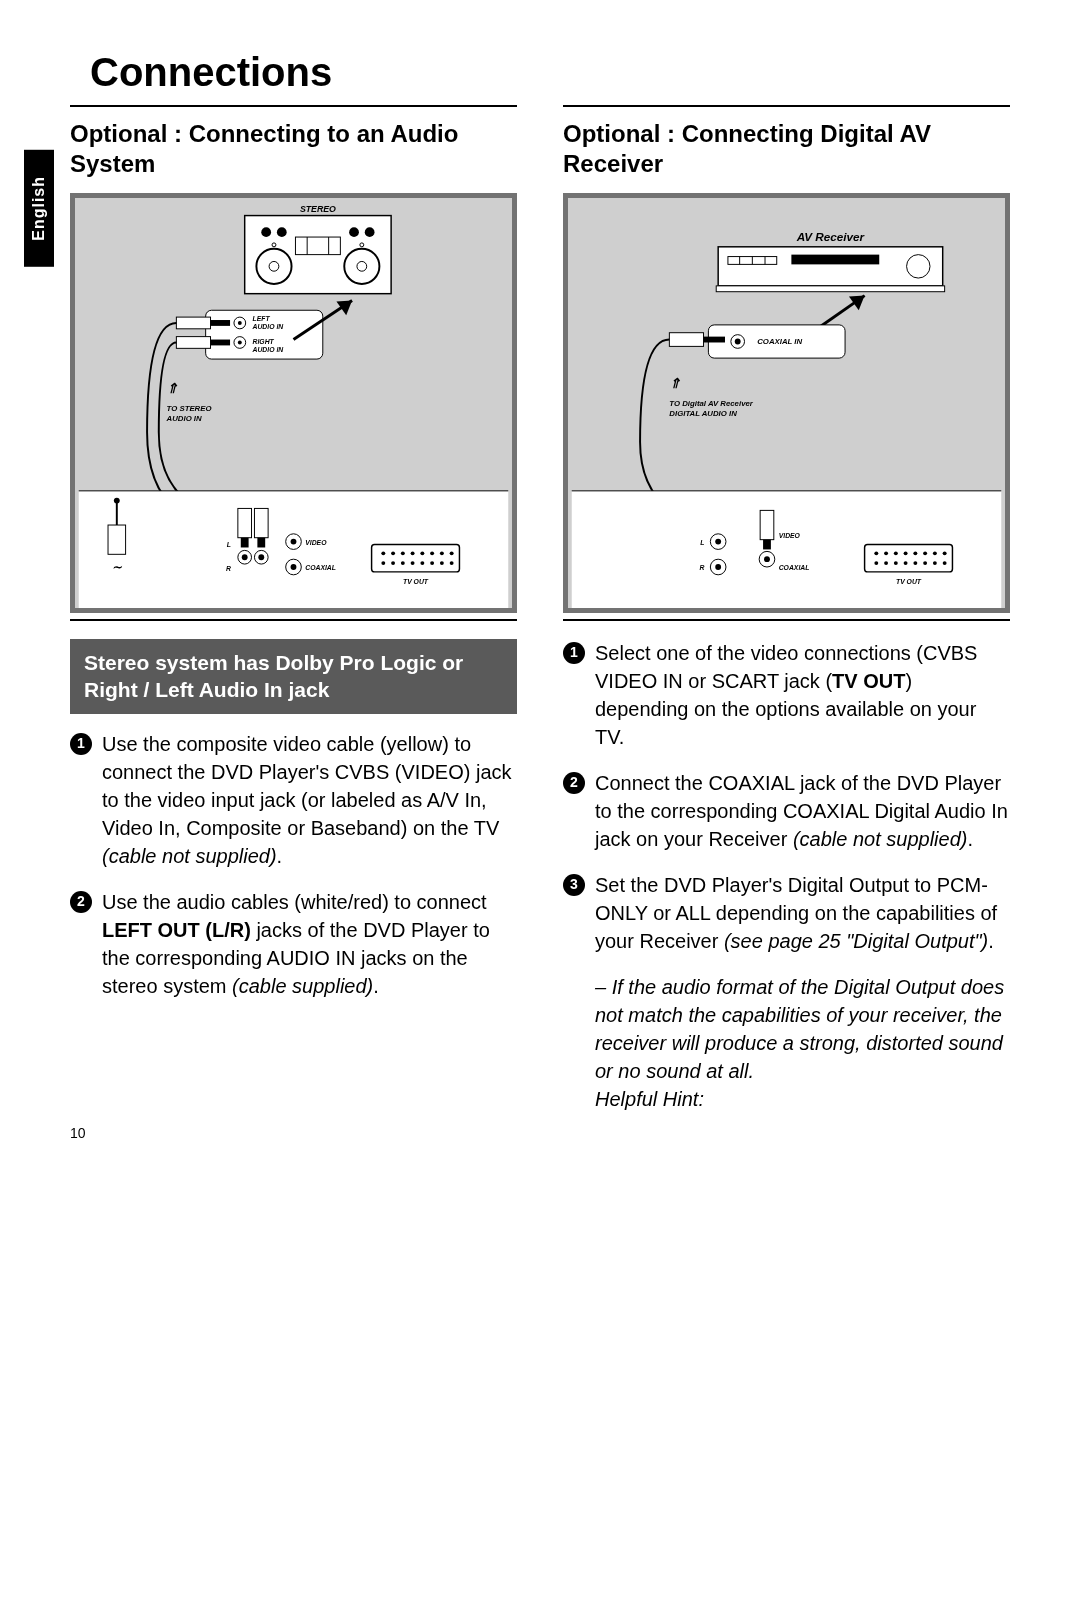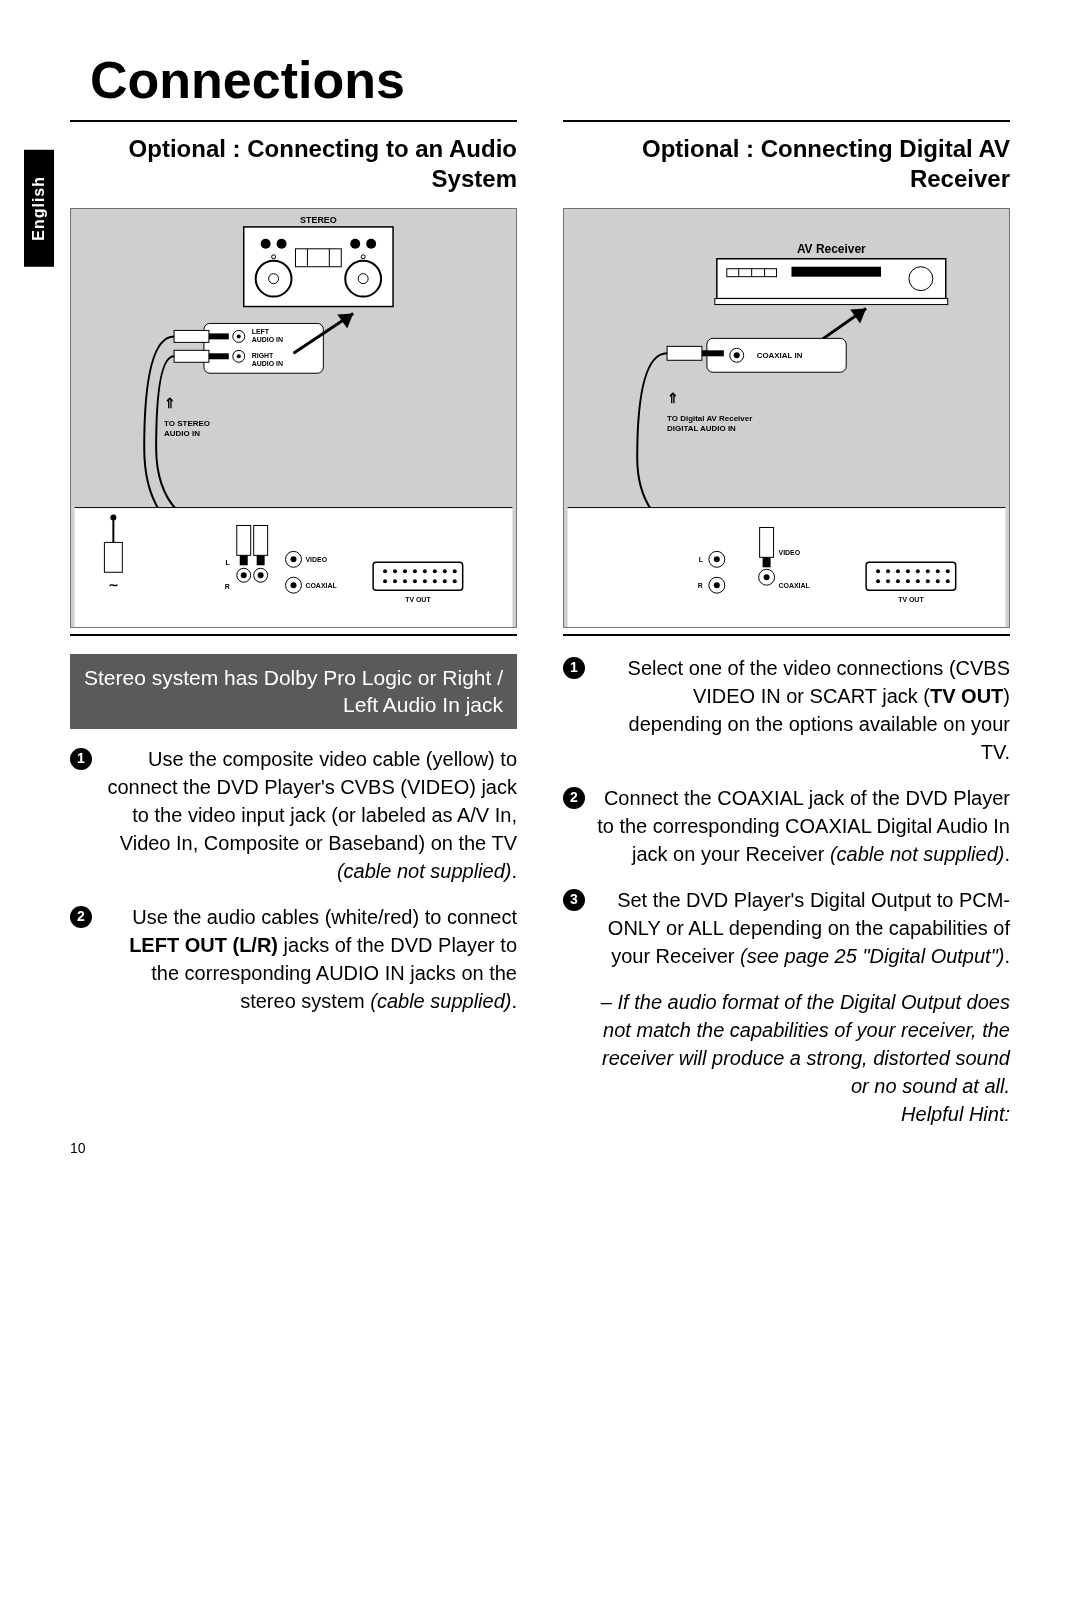--- a/index.html
+++ b/index.html
@@ -1,27 +1,27 @@
 <!DOCTYPE html>
 <html><head>
 <meta charset="utf-8">
 <style>
   * { box-sizing: border-box; margin: 0; padding: 0; }
   body { font-family: Arial, Helvetica, sans-serif; background: #fff; width: 1080px; height: 1618px; position: relative; color: #000; }
   .page { padding: 50px 70px 40px 70px; position: relative; }
   .lang-tab { position: absolute; left: 24px; top: 150px; background: #000; color: #fff; font-size: 16px; font-weight: bold; padding: 26px 6px; writing-mode: vertical-rl; text-orientation: mixed; transform: rotate(180deg); letter-spacing: 1px; }
-  h1.title { font-size: 52px; font-weight: bold; margin-bottom: 10px; margin-left: 20px; }
-  .cols { display: flex; gap: 46px; text-align: right; }
+  h1.title { font-size: 40px; font-weight: bold; margin-bottom: 10px; margin-left: 20px; }
+  .cols { display: flex; gap: 46px; }
   .col { flex: 1; }
   .hr-top { border: none; border-top: 2px solid #000; margin: 0 0 12px 0; }
   h2.section { font-size: 24px; font-weight: bold; line-height: 1.25; margin-bottom: 14px; }
-  .diagram { background: #cfcfcf; width: 100%; height: 420px; position: relative; border: 1px solid #737373; overflow: hidden; }
+  .diagram { background: #cfcfcf; width: 100%; height: 420px; position: relative; border: 5px solid #737373; overflow: hidden; font-style: italic; }
   .diagram svg { width: 100%; height: 100%; }
   .hr-bot { border: none; border-top: 2px solid #000; margin: 6px 0 18px 0; }
-  .subhead { background: #5a5a5a; color: #fff; font-weight: normal; font-size: 21px; padding: 10px 14px; line-height: 1.3; margin-bottom: 16px; }
+  .subhead { background: #5a5a5a; color: #fff; font-weight: bold; font-size: 21px; padding: 10px 14px; line-height: 1.3; margin-bottom: 16px; }
   ol.steps { list-style: none; padding: 0; }
   ol.steps li { display: flex; gap: 10px; margin-bottom: 18px; font-size: 20px; line-height: 1.4; }
   .bullet { flex: 0 0 22px; height: 22px; border-radius: 50%; background: #000; color: #fff; font-size: 14px; font-weight: bold; display: flex; align-items: center; justify-content: center; margin-top: 3px; }
   .step-body { flex: 1; }
   .step-body em, .hint em { }
   .hint { font-size: 20px; font-style: italic; line-height: 1.4; padding-left: 32px; }
   .pagenum { position: absolute; bottom: 12px; left: 70px; font-size: 14px; }
   .tiny { font-size: 7px; font-weight: bold; fill: #000; }
   .tinyb { font-size: 8px; font-weight: bold; fill: #000; }
   .mid { font-size: 9px; font-weight: bold; fill: #000; }

